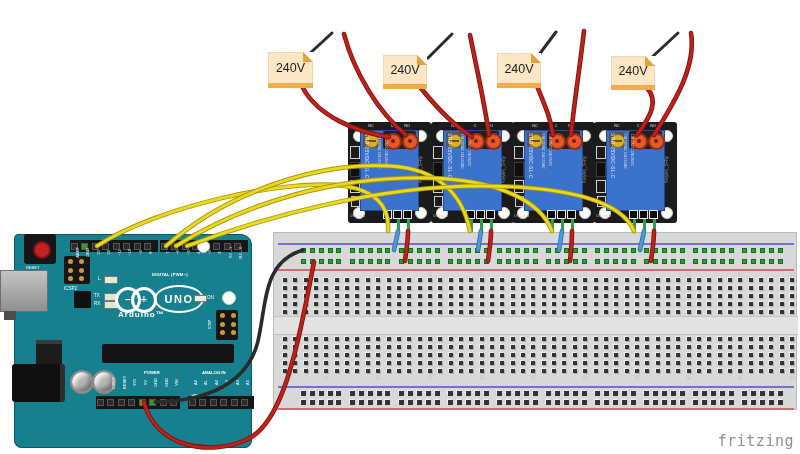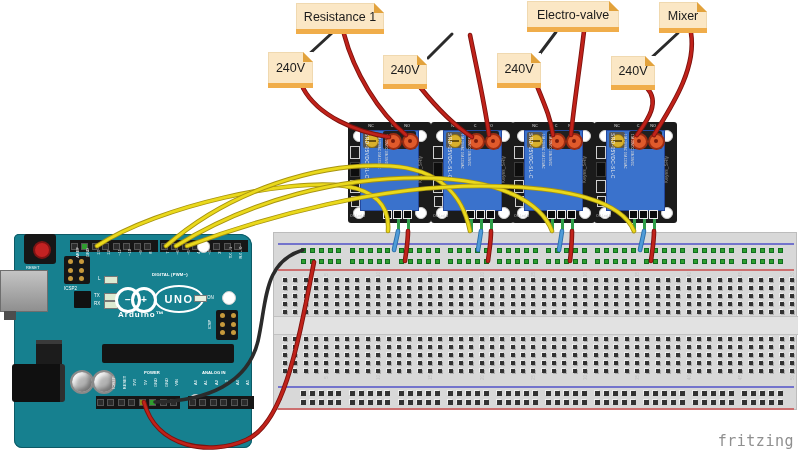--- a/index.html
+++ b/index.html
@@ -1071,38 +1071,20 @@
       <path d="M644,231 C643,238 641,244 640,250" fill="none" stroke="#2a6ea8" stroke-width="4.6" stroke-linecap="round"></path>
       <path d="M644,231 C643,238 641,244 640,250" fill="none" stroke="#4f9bd8" stroke-width="2.8" stroke-linecap="round"></path>
       <path d="M654,231 C654,242 652,252 651,261" fill="none" stroke="#7d120e" stroke-width="4.6" stroke-linecap="round"></path>
       <path d="M654,231 C654,242 652,252 651,261" fill="none" stroke="#c0221a" stroke-width="2.8" stroke-linecap="round"></path>
       <path d="M155,402 C208,401 248,383 258,341 C267,301 263,262 303,250" fill="none" stroke="#2b2b2b" stroke-width="3.6" stroke-linecap="round"></path>
       <path d="M144,402 C156,448 210,456 246,440 C284,424 298,344 314,262" fill="none" stroke="#7d120e" stroke-width="4.6" stroke-linecap="round"></path>
       <path d="M144,402 C156,448 210,456 246,440 C284,424 298,344 314,262" fill="none" stroke="#c0221a" stroke-width="2.8" stroke-linecap="round"></path>
     </svg>
 
   <div id="notes-layer">
-      <div class="note" style="left: 296px; top: 3px; width: 88px; height: 31px;">
-        <div class="bar"></div>
-        <div class="cut"></div>
-        <div class="fold"></div>
-        <div class="txt">Resistance 1</div>
-      </div>
-      <div class="note" style="left: 527px; top: 1px; width: 92px; height: 31px;">
-        <div class="bar"></div>
-        <div class="cut"></div>
-        <div class="fold"></div>
-        <div class="txt">Electro-valve</div>
-      </div>
-      <div class="note" style="left: 659px; top: 2px; width: 48px; height: 31px;">
-        <div class="bar"></div>
-        <div class="cut"></div>
-        <div class="fold"></div>
-        <div class="txt">Mixer</div>
-      </div>
       <div class="note" style="left: 268px; top: 52px; width: 45px; height: 36px;">
         <div class="bar"></div>
         <div class="cut"></div>
         <div class="fold"></div>
         <div class="txt">240V</div>
       </div>
       <div class="note" style="left: 383px; top: 55px; width: 44px; height: 34px;">
         <div class="bar"></div>
         <div class="cut"></div>
         <div class="fold"></div>

